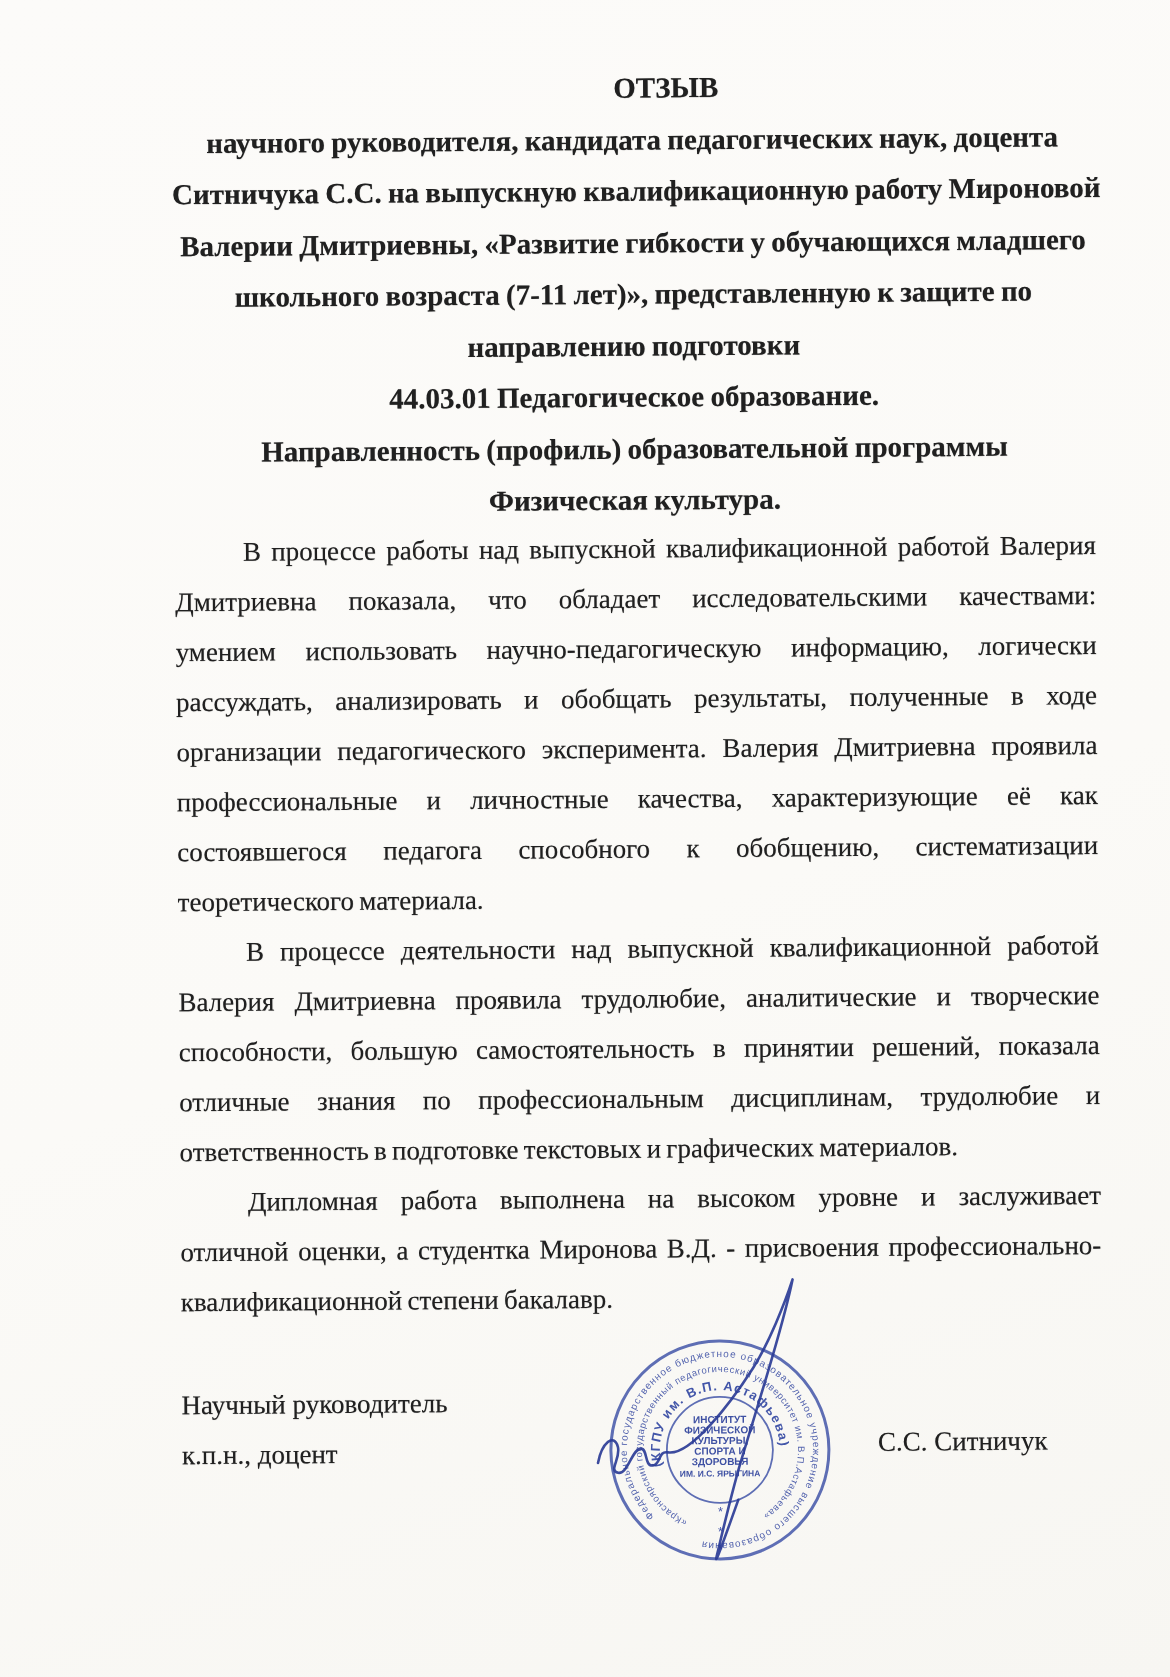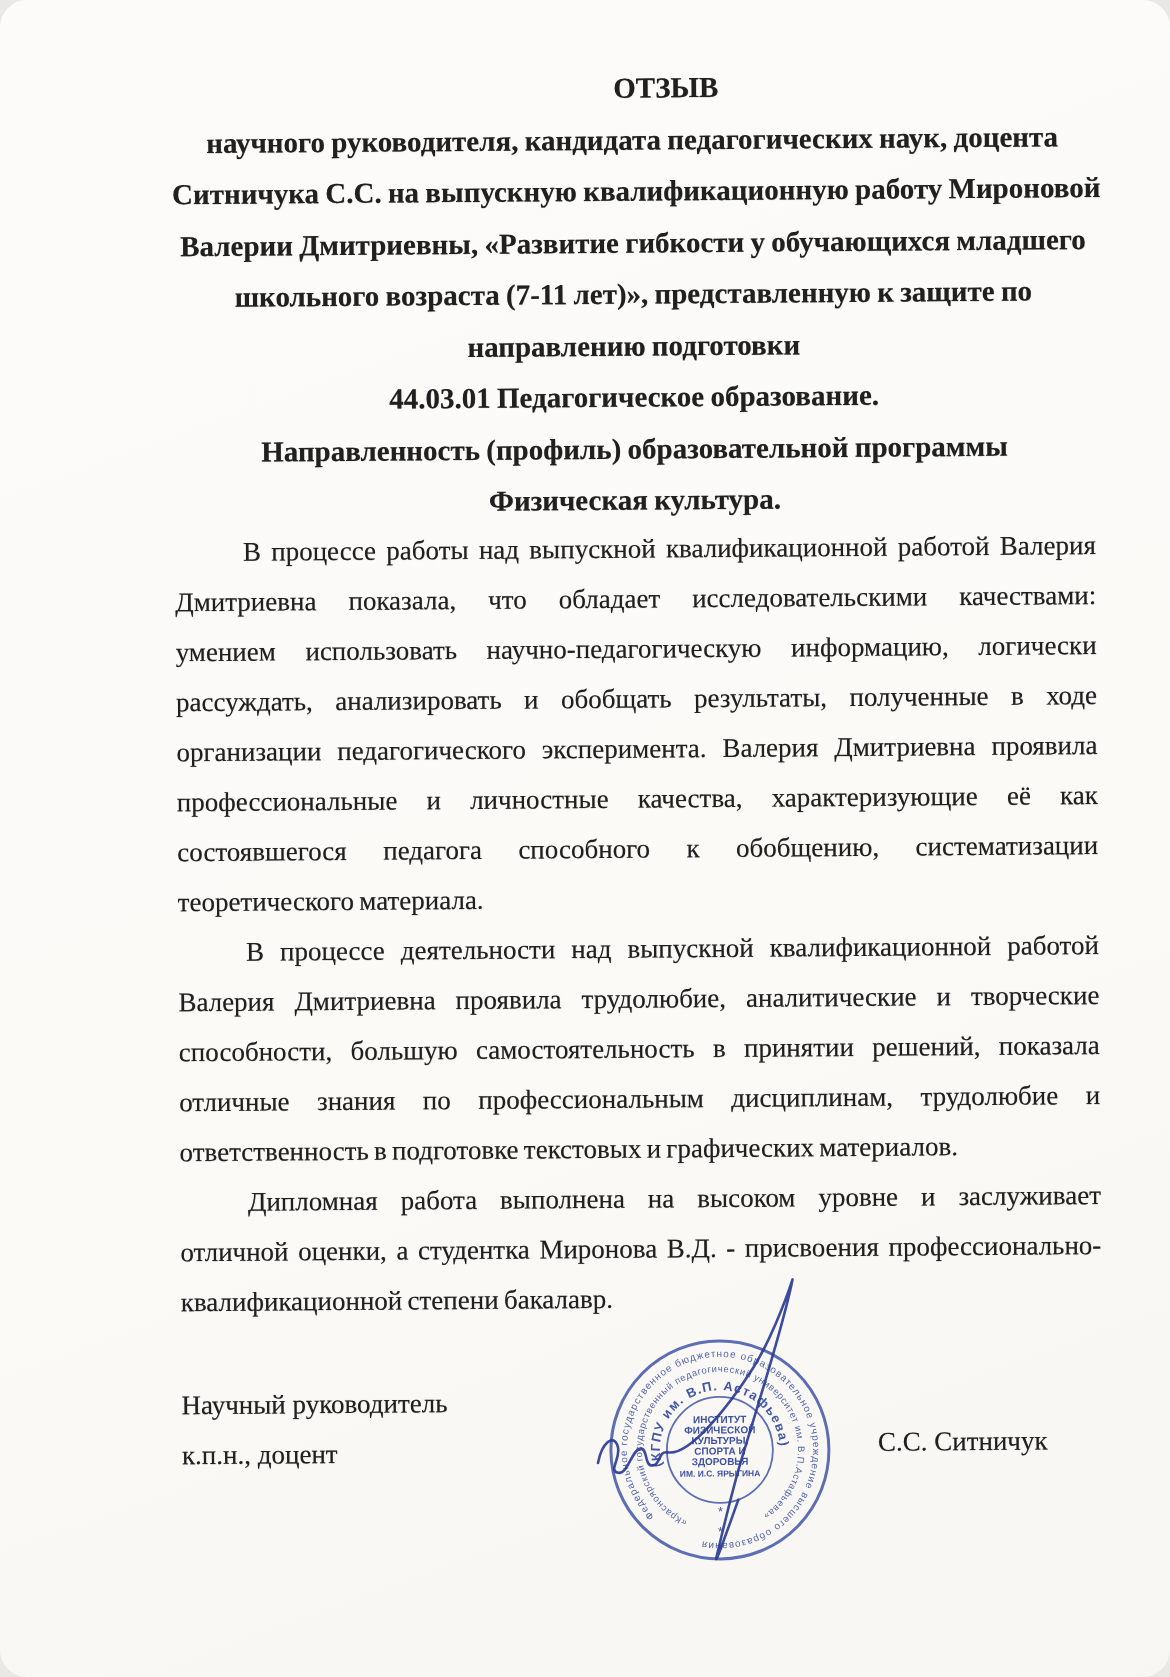--- a/index.html
+++ b/index.html
@@ -4,21 +4,20 @@
 <style>
   html,body{margin:0;padding:0;}
   body{background:#e9e8e4;}
   .page{
     position:relative;
     width:1170px;height:1677px;
     background:linear-gradient(160deg,#fcfbf9 0%,#fbfaf7 55%,#f7f6f2 100%);
     overflow:hidden;
     font-family:"Liberation Serif", serif;
     color:#202020;
-    border-radius:27px;
   }
   .rot{position:absolute;inset:0;transform:rotate(-0.45deg);transform-origin:585px 700px;}
   .ink{text-shadow:0.2px 0.2px 0.7px rgba(25,25,25,0.45);}
 
   .title-block{
     position:absolute;left:176px;top:63px;width:921px;
     text-align:center;font-weight:bold;font-size:29px;word-spacing:-1px;
   }
   .t-line{height:51.5px;line-height:51.5px;white-space:nowrap;}
   .t-first{padding-left:68px;}

